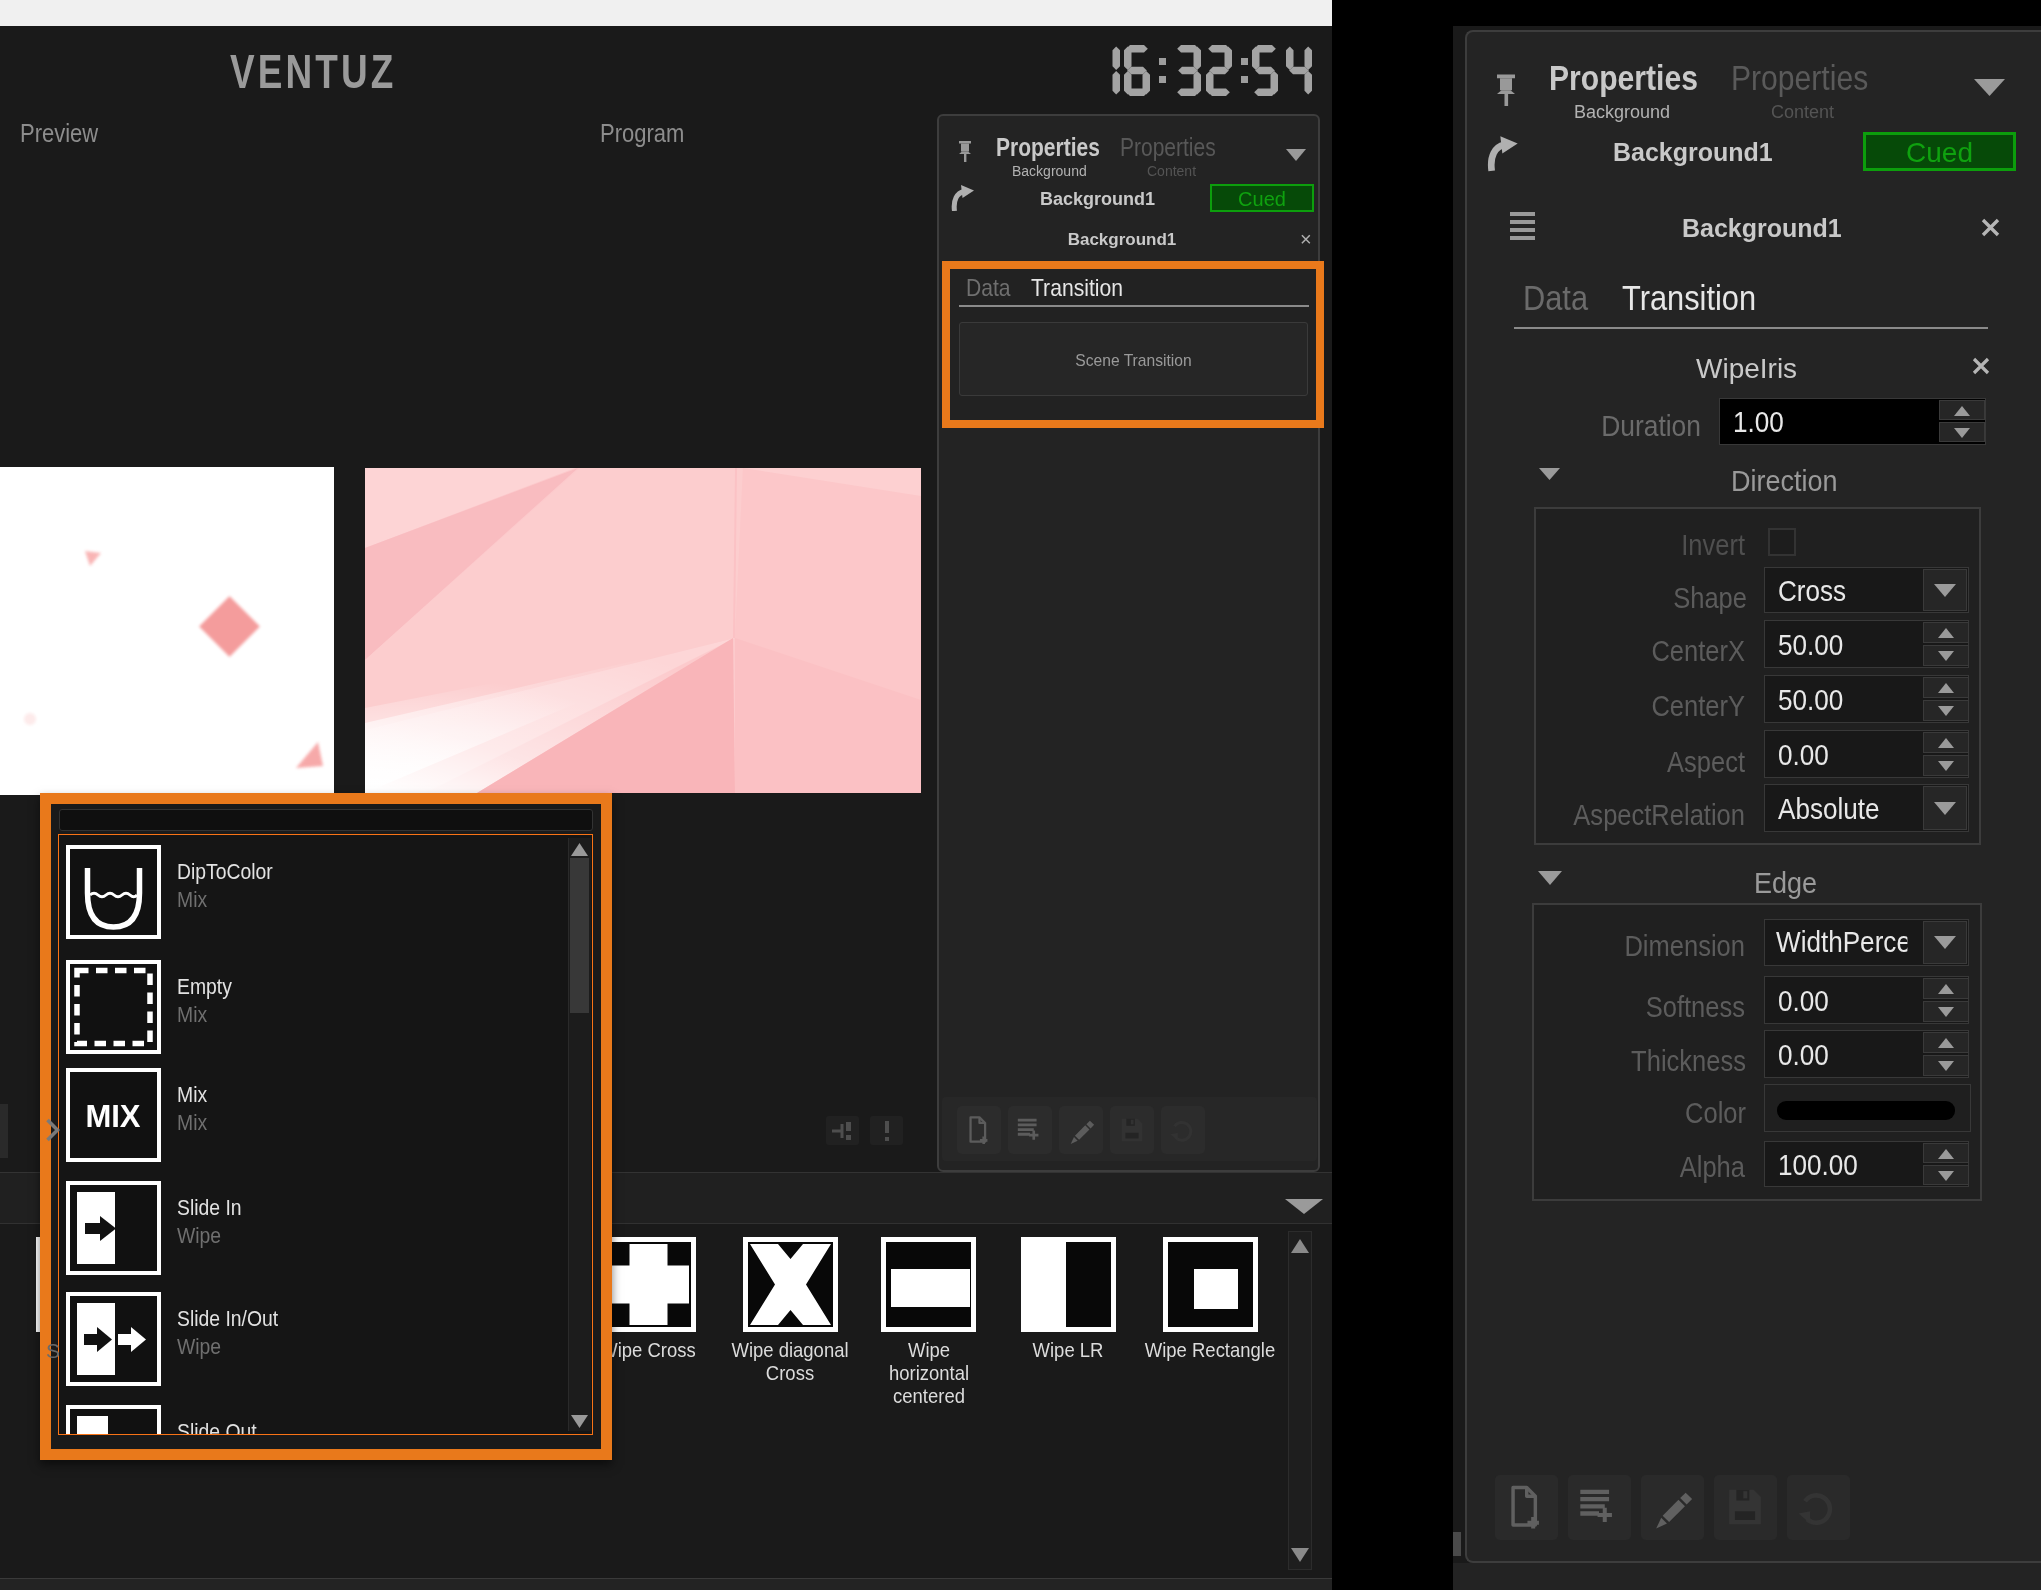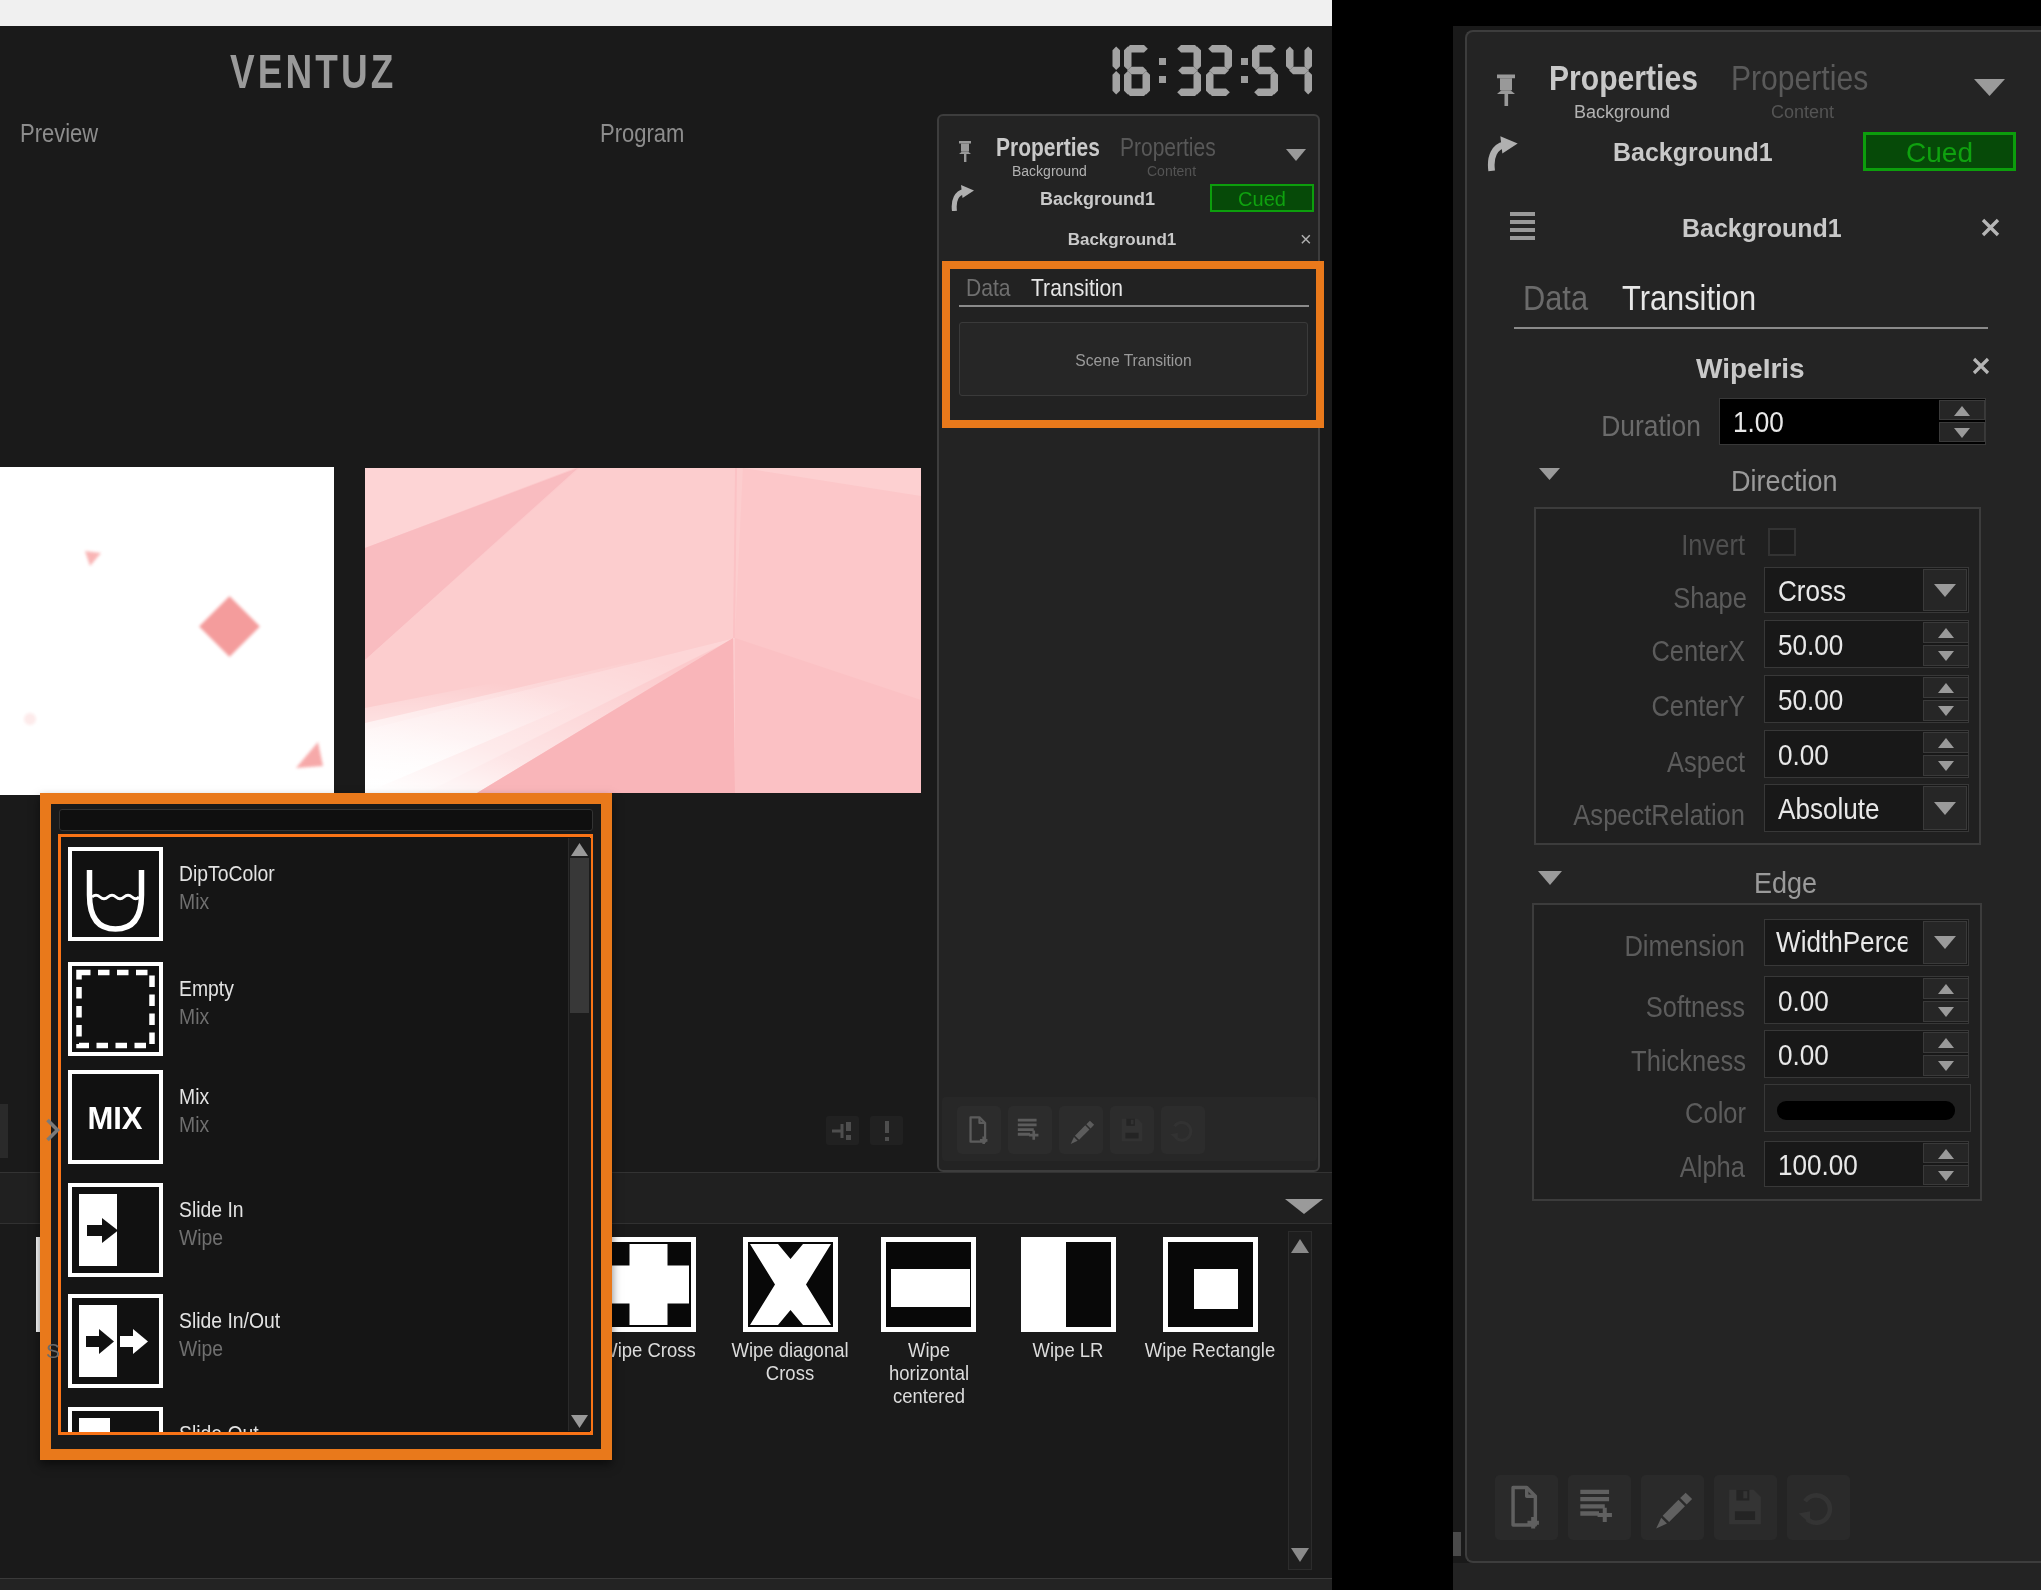--- a/index.html
+++ b/index.html
@@ -206,21 +206,21 @@
 <div class="ab" style="left:1288px;top:1231px;width:24px;height:339px;background:#1e1e1e;border:1px solid #2c2c2c;box-sizing:border-box;"></div>
 <svg class="ab" style="left:1291px;top:1239px;" width="18" height="14">
       <polygon points="9,0 18,14 0,14" fill="#8a8a8a"></polygon>
     </svg>
 <svg class="ab" style="left:1291px;top:1548px;" width="18" height="14">
       <polygon points="0,0 18,0 9,14" fill="#8a8a8a"></polygon>
     </svg>
 <div class="ab" style="left:0;top:1578px;width:1332px;height:12px;background:#232323;border-top:1px solid #3a3a3a;box-sizing:border-box;"></div>
 <div class="ab" style="left:40px;top:793px;width:572px;height:667px;background:#1a1a1a;border:11px solid #e9791b;box-sizing:border-box;box-shadow:0 5px 9px rgba(0,0,0,0.5);"></div>
 <div class="ab" style="left:59px;top:809px;width:534px;height:22px;background:#0f0f0f;border:1px solid #333;border-radius:3px;box-sizing:border-box;"></div>
-<div class="ab" style="left:58px;top:834px;width:535px;height:601px;background:#151515;border:3px solid #f97316;box-sizing:border-box;overflow:hidden;" id="dropdown-list">
+<div class="ab" style="left:58px;top:834px;width:535px;height:601px;background:#151515;border:1px solid #f97316;box-sizing:border-box;overflow:hidden;" id="dropdown-list">
 <div class="ab" style="left:7px;top:10px;width:95px;height:94px;background:#111;border:4px solid #fff;box-sizing:border-box;"></div>
       <svg class="ab" style="left:11px;top:14px;" width="87" height="86" viewBox="0 0 87 86">
         <path d="M17.5,19 V44 Q17.5,78 43.5,78 Q69.5,78 69.5,44 V19" fill="none" stroke="#fff" stroke-width="5.5"></path>
 <path d="M20,46 q4,-3.6 8,0 q4,3.6 8,0 q4,-3.6 8,0 q4,3.6 8,0 q4,-3.6 8,0 q4,3.6 7,0" fill="none" stroke="#fff" stroke-width="3"></path>
       </svg>
 <div class="tx" style="left:118px;top:24px;font-size:22px;color:#e2e2e2;transform:scaleX(0.88);transform-origin:0 0;">DipToColor</div>
 <div class="tx" style="left:118px;top:52px;font-size:22px;color:#6f6f6f;transform:scaleX(0.88);transform-origin:0 0;">Mix</div>
 <div class="ab" style="left:7px;top:125px;width:95px;height:94px;background:#111;border:4px solid #fff;box-sizing:border-box;"></div>
       <svg class="ab" style="left:11px;top:129px;" width="87" height="86" viewBox="0 0 87 86">
         <rect x="7" y="6.5" width="73" height="73" fill="none" stroke="#fff" stroke-width="5.5" stroke-dasharray="11.5 7.5"></rect>
@@ -301,21 +301,21 @@
 <rect x="1" y="17" width="25" height="4" fill="#999"></rect>
       <rect x="1" y="25" width="25" height="4" fill="#999"></rect>
 </svg>
 <div class="tx" style="left:229px;top:188px;font-size:25px;font-weight:700;color:#c9c9c9;">Background1</div>
 <svg class="ab" style="left:528px;top:192px;" width="19" height="19" viewBox="0 0 19 19">
 <path d="M2,2 L17,17 M17,2 L2,17" stroke="#b5b5b5" stroke-width="3.4"></path>
     </svg>
 <div class="tx" style="left:70px;top:252px;font-size:35px;color:#6b6b6b;transform:scaleX(0.88);transform-origin:0 0;">Data</div>
 <div class="tx" style="left:169px;top:252px;font-size:35px;color:#e6e6e6;transform:scaleX(0.88);transform-origin:0 0;">Transition</div>
 <div class="ab" style="left:61px;top:301px;width:474px;height:2px;background:#8a8a8a;"></div>
-<div class="tx" style="left:243px;top:327px;font-size:28px;font-weight:700;color:#c9c9c9;">WipeIris</div>
+<div class="tx" style="left:243px;top:327px;font-size:28px;font-weight:400;color:#c9c9c9;">WipeIris</div>
 <svg class="ab" style="left:519px;top:331px;" width="18" height="18" viewBox="0 0 18 18">
 <path d="M2,2 L16,16 M16,2 L2,16" stroke="#b5b5b5" stroke-width="3.2"></path>
     </svg>
 <div class="tx" style="left:-172px;top:383px;width:420px;text-align:right;font-size:30px;color:#6b6b6b;transform:scaleX(0.88);transform-origin:100% 0;">Duration</div>
 <div class="ab" style="left:266px;top:372px;width:267px;height:47px;background:#000;border:1px solid #383838;box-sizing:border-box;"></div>
     <div class="tx" style="left:280px;top:380px;font-size:29px;color:#e8e8e8;transform:scaleX(0.9);transform-origin:0 0;">1.00</div>
 <div class="ab" style="left:486px;top:374px;width:46px;height:20px;background:#262626;border:1px solid #3a3a3a;box-sizing:border-box;"></div>
     <svg class="ab" style="left:501px;top:380px;" width="16" height="10">
       <polygon points="8,0 16,10 0,10" fill="#9a9a9a"></polygon>
     </svg>

